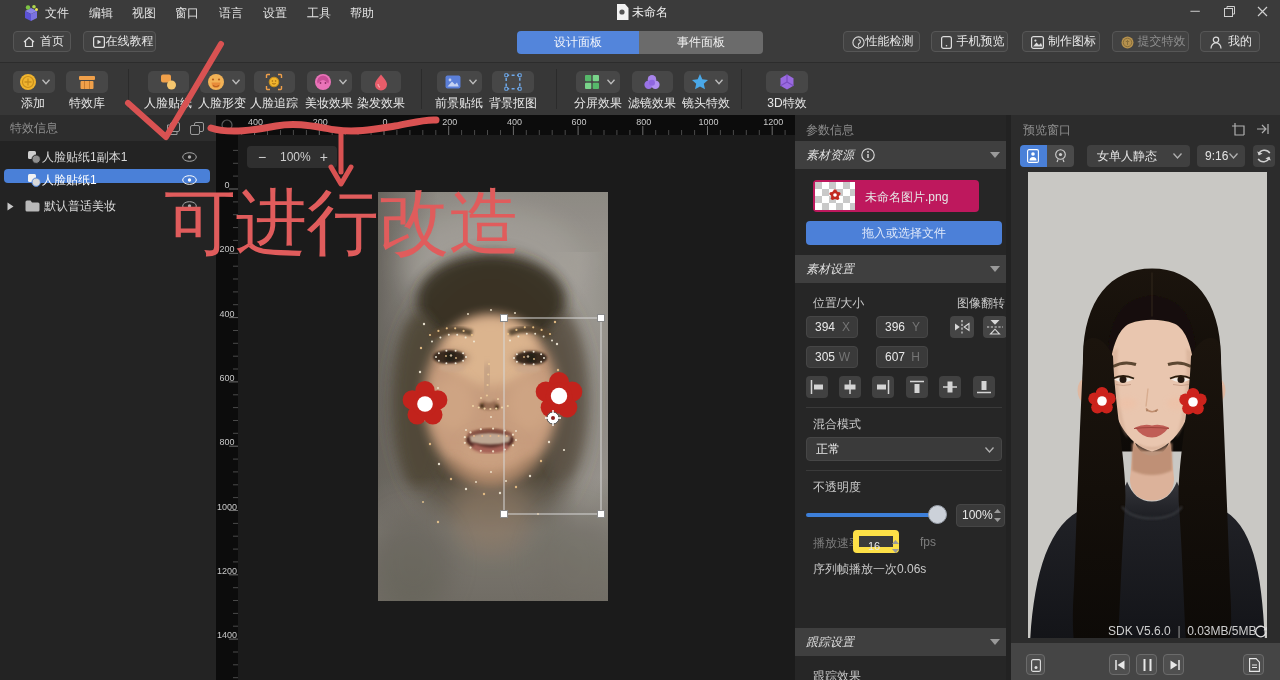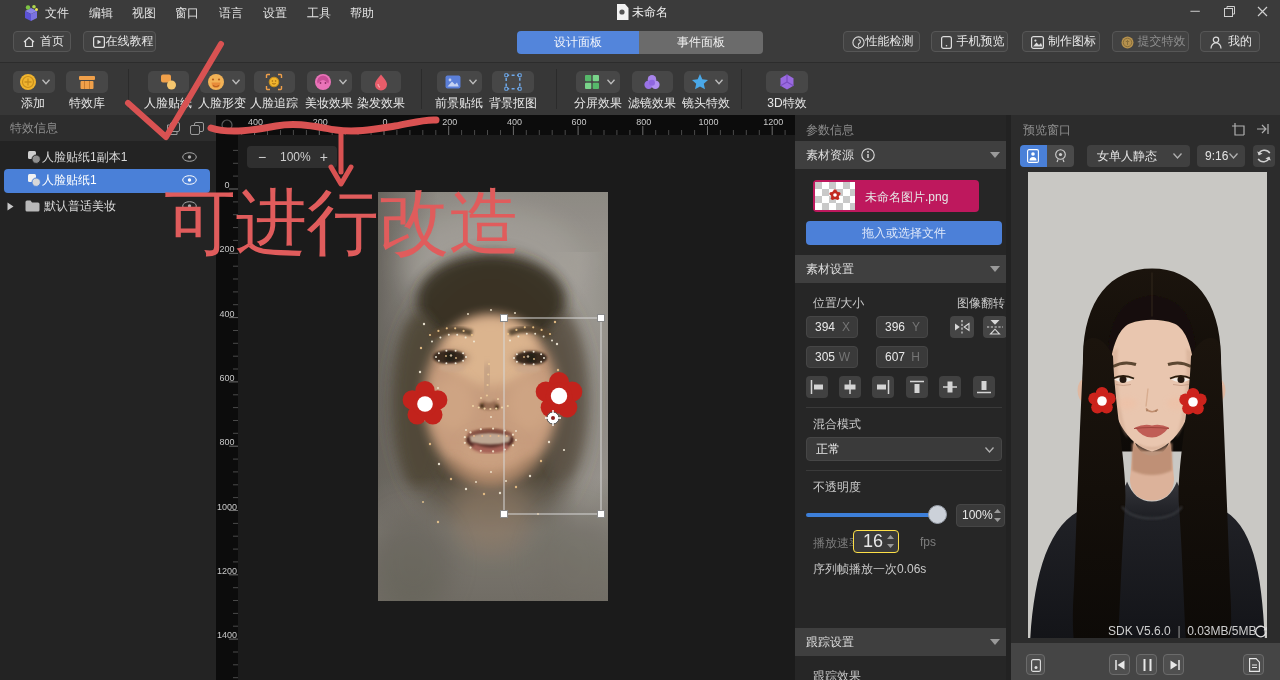--- a/index.html
+++ b/index.html
@@ -26,28 +26,28 @@
 
 #toolbar { position:absolute; left:0; top:62px; width:1280px; height:53px; background:#373737; border-top:1px solid #2c2c2c; }
 .tool { position:absolute; top:8px; height:22px; background:#474747; border-radius:5px; }
 .tlabel { position:absolute; top:33px; height:14px; color:#e8e8e8; font-size:12px; text-align:center; line-height:14px; }
 .tsep { position:absolute; top:6px; width:1px; height:40px; background:#2b2b2b; }
 
 
 #leftpanel { position:absolute; left:0; top:115px; width:216px; height:565px; background:#232323; }
 #lp-head { position:absolute; left:0; top:0; width:216px; height:26px; background:#2d2d2d; color:#8f8f8f; font-size:12px; line-height:26px; padding-left:10px; }
 .lrow { position:absolute; left:0; width:216px; height:22px; color:#d9d9d9; font-size:12px; line-height:22px; }
-#lrow2 { position:absolute; left:4px; top:54px; width:206px; height:24px; background:#4a80d8; border-radius:4px; color:#fff; font-size:12px; line-height:22px; }
+#lrow2 { position:absolute; left:4px; top:54px; width:206px; height:14px; background:#4a80d8; border-radius:4px; color:#fff; font-size:12px; line-height:22px; }
 
 #canvas { position:absolute; left:216px; top:115px; width:579px; height:565px; background:#1b1b1b; overflow:hidden; }
 #hruler { position:absolute; left:0; top:0; width:579px; height:20px; background:#0c0c0c; }
 #vruler { position:absolute; left:0; top:20px; width:22px; height:545px; background:#0c0c0c; }
 
 #params { position:absolute; left:795px; top:115px; width:216px; height:565px; background:#262626; overflow:hidden; }
-.phead { position:absolute; left:0; width:216px; height:28px; background:#3f3f3f; color:#dedede; font-size:12px; line-height:28px; padding-left:11px; }
+.phead { position:absolute; left:0; width:216px; height:28px; background:#3f3f3f; color:#dedede; font-size:12px; line-height:28px; padding-left:11px;font-style:italic; }
 .phead .tri { position:absolute; right:11px; top:11px; width:0; height:0; border-left:5px solid transparent; border-right:5px solid transparent; border-top:6px solid #9a9a9a; }
 .plabel { position:absolute; color:#c9c9c9; font-size:12px;margin-left:7px; }
 .pinput { position:absolute; width:52px; height:22px; background:#3a3a3a; border:1px solid #464646; border-radius:4px; color:#e8e8e8; font-size:12px; line-height:20px; padding-left:8px; }
 .pinput span { position:absolute; right:7px; color:#757575; }
 .pbtn { position:absolute; width:24px; height:22px; background:#454545; border-radius:4px; }
 .abtn { position:absolute; width:22px; height:22px; background:#414141; border-radius:4px; }
 
 #preview { position:absolute; left:1011px; top:115px; width:269px; height:565px; background:#2c2c2c; }
 #pv-img { position:absolute; left:17px; top:57px; width:239px; height:466px; background:#c8c7c3; overflow:hidden; }
 #pv-bar { position:absolute; left:0; top:528px; width:269px; height:37px; background:#454545; }
@@ -772,21 +772,21 @@
 
   <div class="abs" style="left:11px;top:398px;width:139px;height:4px;background:#3d7fd9;border-radius:2px"></div>
   <div class="abs" style="left:133px;top:390px;width:19px;height:19px;background:#ccd1d9;border:1px solid #9aa0aa;border-radius:50%"></div>
   <div class="abs" style="left:161px;top:389px;width:49px;height:23px;background:#3a3a3a;border:1px solid #464646;border-radius:4px;color:#e8e8e8;font-size:12px;line-height:21px;padding-left:5px">100%
     <svg class="abs" style="left:36px;top:3px" width="9" height="15" viewBox="0 0 9 15">
           <path d="M1 5 L4.5 1 L8 5 z" fill="#999"></path>
           <path d="M1 10 L4.5 14 L8 10 z" fill="#999"></path>
         </svg>
   </div>
   <div class="plabel" style="left:11px;top:420px;color:#7d7d7d">播放速率</div>
-  <div class="abs" style="left:58px;top:415px;width:46px;height:23px;background:#3a3a3a;border:1px solid #fde047;border-radius:4px;color:#e8e8e8;font-size:18px;line-height:21px;padding-left:9px">16
+  <div class="abs" style="left:58px;top:415px;width:46px;height:23px;background:#3a3a3a;border:6px solid #fde047;border-radius:4px;color:#e8e8e8;font-size:11px;line-height:21px;padding-left:9px">16
     <svg class="abs" style="left:32px;top:3px" width="9" height="15" viewBox="0 0 9 15">
           <path d="M1 5 L4.5 1 L8 5 z" fill="#999"></path>
           <path d="M1 10 L4.5 14 L8 10 z" fill="#999"></path>
         </svg>
   </div>
   <div class="plabel" style="left:118px;top:420px;color:#7d7d7d">fps</div>
   <div class="plabel" style="left:11px;top:446px">序列帧播放一次0.06s</div>
   <div class="phead" style="top:513px">跟踪设置<div class="tri"></div></div>
   <div class="plabel" style="left:11px;top:553px">跟踪效果</div>
   <div class="abs" style="left:211px;top:0;width:5px;height:565px;background:#222222"></div>

